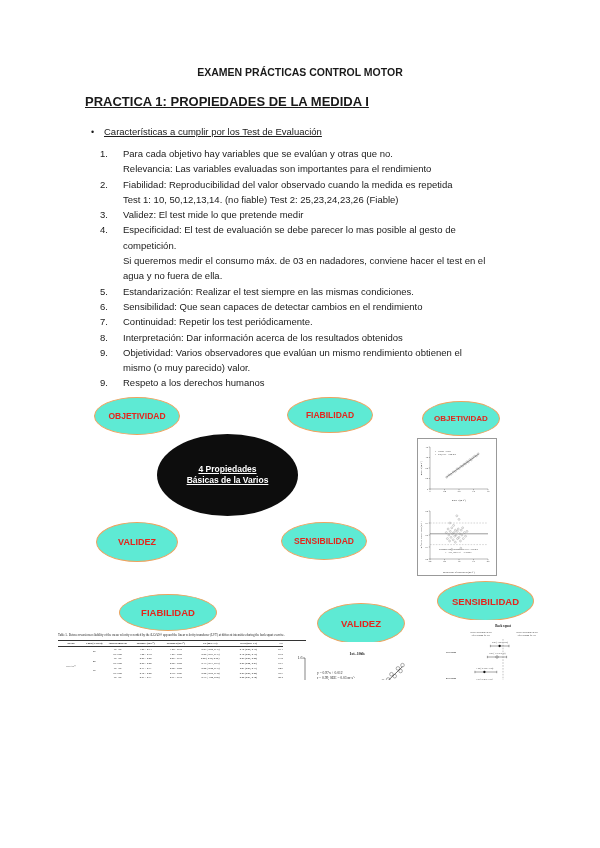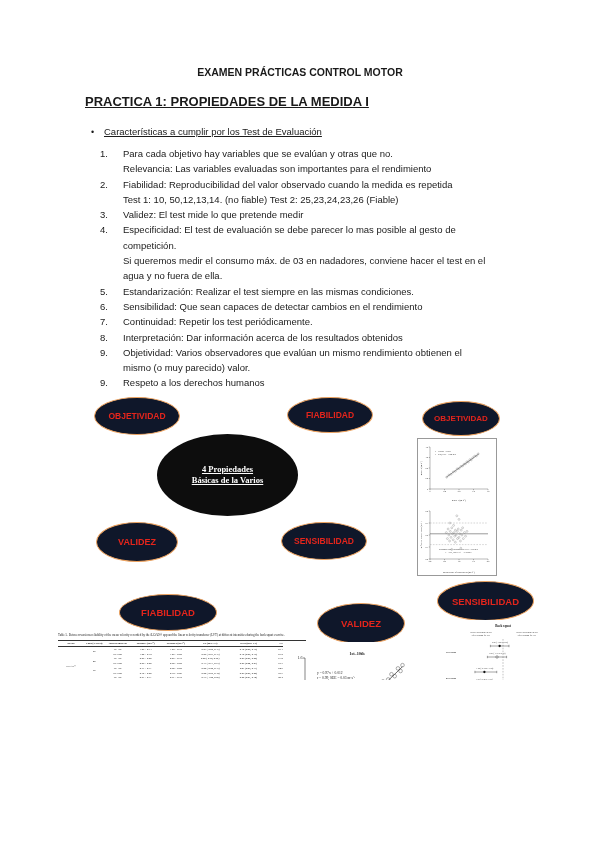--- a/index.html
+++ b/index.html
@@ -12,34 +12,34 @@
   .bullet-row{position:absolute;left:91px;top:126px;font-size:9.5px;}
   .bullet-dot{display:inline-block;width:13px;font-size:9px;}
   .bullet-text{text-decoration:underline;}
   .list{position:absolute;left:100px;top:146px;width:452px;font-size:9.5px;line-height:15.3px;}
   .li{display:flex;}
   .li .num{width:23px;flex:none;}
   .li .li-body{flex:1;}
   
   .oval{position:absolute;border:1.5px solid #eea35f;border-radius:50%;
         display:flex;align-items:center;justify-content:center;
-        color:#e4251c;font-weight:bold;background:#0f172a;text-align:right;}
+        color:#e4251c;font-weight:bold;background:#5eead4;text-align:right;}
   .o-obj1{left:94px;top:397px;width:84px;height:36px;font-size:8.5px;}
   .o-fia1{left:287px;top:397px;width:84px;height:34px;font-size:8.5px;}
   .o-val1{left:96px;top:522px;width:80px;height:38px;font-size:9px;}
   .o-sen1{left:281px;top:522px;width:84px;height:36px;font-size:8.5px;}
   .o-obj2{left:422px;top:401px;width:76px;height:33px;font-size:8px;}
   .o-fia2{left:119px;top:594px;width:96px;height:35px;font-size:9.5px;}
   .o-val2{left:317px;top:603px;width:86px;height:39px;font-size:9.5px;}
   .o-sen2{left:437px;top:581px;width:95px;height:38px;font-size:9.5px;}
   .center-ellipse{position:absolute;left:157px;top:434px;width:141px;height:82px;
         background:#0d0d0d;border-radius:50%;display:flex;flex-direction:column;
         align-items:center;justify-content:center;color:#fff;font-weight:bold;
         font-size:8.5px;line-height:11px;}
-  .center-ellipse span{text-decoration:underline;font-family:Liberation Serif, serif;}
+  .center-ellipse span{text-decoration:underline;}
   
   .fig{position:absolute;background:#fff;}
   .fig svg{display:block;}
   .fig svg text{font-family:"Liberation Serif",serif;}
   .objetividad-fig{left:417px;top:438px;width:78px;height:136px;border:0.6px solid #999;}
   .validez-fig{left:283px;top:642px;width:135px;height:146px;}
   .sens-fig{left:437px;top:620px;width:133px;height:162px;}
   
   .table-block{left:58px;top:633px;width:248px;position:absolute;
                font-family:"Liberation Serif",serif;}

